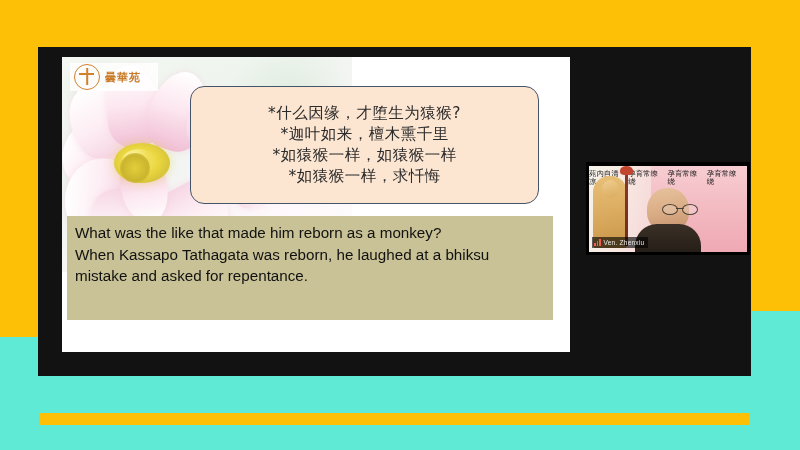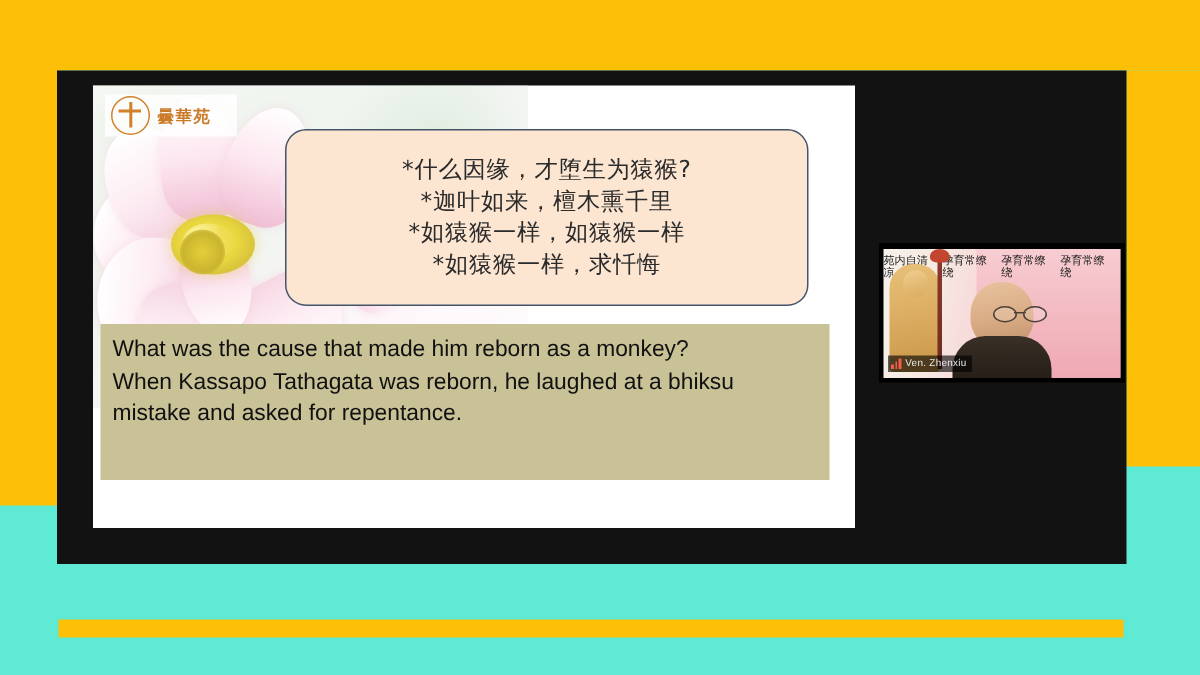--- a/index.html
+++ b/index.html
@@ -134,21 +134,21 @@
     </div>
 
     <div class="cn-box">
       <div class="cn-line">*什么因缘，才堕生为猿猴?</div>
       <div class="cn-line">*迦叶如来，檀木熏千里</div>
       <div class="cn-line">*如猿猴一样，如猿猴一样</div>
       <div class="cn-line">*如猿猴一样，求忏悔</div>
     </div>
 
     <div class="en-box">
-      <div class="en-line">What was the cause that made him reborn as a monkey?</div>
+      <div class="en-line">What was the like that made him reborn as a monkey?</div>
       <div class="en-line">When Kassapo Tathagata was reborn, he laughed at a bhiksu</div>
       <div class="en-line">mistake and asked for repentance.</div>
     </div>
   </div>
 
   <div class="video-tile">
     <div class="vid-img">
       <div class="vid-wallscroll"></div>
       <div class="calli">
         <div class="calli-col">孕育常缭绕</div>

